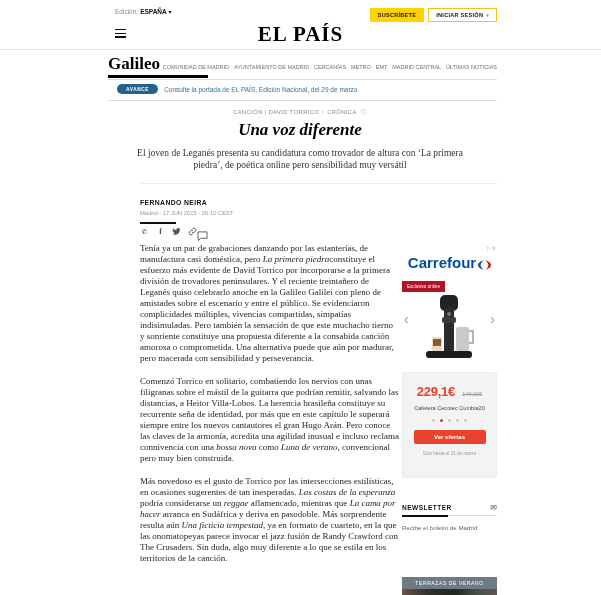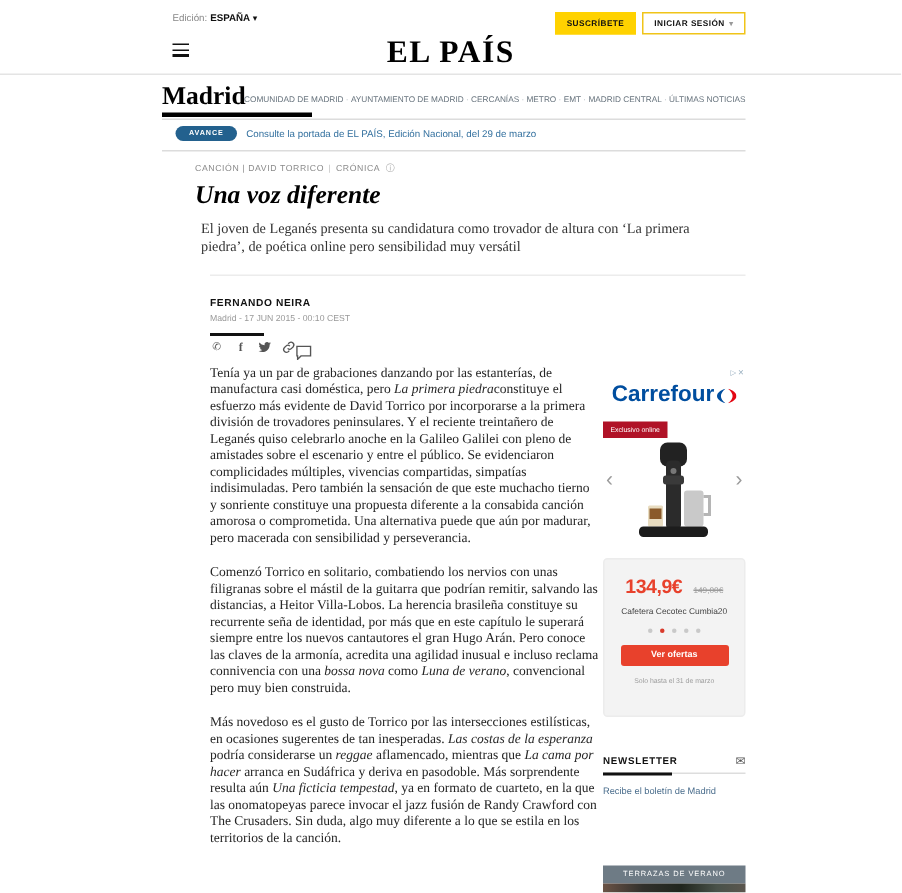--- a/index.html
+++ b/index.html
@@ -37,21 +37,21 @@
   .rule2{position:absolute;left:108px;width:389px;top:79px;border-top:1px solid #dcdcdc;}
 
   
   .notice{position:absolute;left:117px;top:84px;display:flex;align-items:center;gap:6px;}
   .pill{background:#23618e;color:#fff;font-size:4.8px;font-weight:bold;letter-spacing:.6px;
         padding:2.5px 9px;border-radius:7px;}
   .notice-text{font-size:6.5px;color:#34719f;cursor:pointer;}
   .rule3{position:absolute;left:108px;width:389px;top:100px;border-top:1px solid #dcdcdc;}
 
   
-  .article-head{position:absolute;left:130px;top:108px;width:340px;}
+  .article-head{position:absolute;left:130px;top:108px;width:340px;text-align:center;}
   .kicker{font-size:5.8px;color:#8a8a8a;letter-spacing:.4px;}
   .kicker .sep{color:#c2c2c2;padding:0 3px;}
   .kicker .tag{color:#8a8a8a;}
   .kicker .info{color:#aaa;font-size:6px;margin-left:2px;}
   .headline{margin:3px 0 0;font-family:"Liberation Serif",serif;font-style:italic;
         font-weight:bold;font-size:17px;color:#000;}
   .subtitle{margin:7px auto 0;width:332px;font-family:"Liberation Serif",serif;
         font-size:9.5px;line-height:12px;color:#333;}
   .head-rule{position:absolute;left:140px;width:357px;top:183px;border-top:1px solid #ececec;}
 
@@ -130,21 +130,21 @@
   </div>
 
   <div class="hamburger">
       <div></div>
       <div></div>
       <div></div>
     </div>
   <div class="logo">EL PAÍS</div>
   <div class="rule1"></div>
 
-  <div class="section-title">Madrid</div>
+  <div class="section-title">Galileo</div>
   <div class="section-underline"></div>
   <div class="section-nav">
     <span class="nav-item">COMUNIDAD DE MADRID</span><span class="nav-item">AYUNTAMIENTO DE MADRID</span><span class="nav-item">CERCANÍAS</span><span class="nav-item">METRO</span><span class="nav-item">EMT</span><span class="nav-item">MADRID CENTRAL</span><span class="nav-item">ÚLTIMAS NOTICIAS</span>
   </div>
   <div class="rule2"></div>
 
   <div class="notice">
     <span class="pill">AVANCE</span>
     <span class="notice-text">Consulte la portada de EL PAÍS, Edición Nacional, del 29 de marzo</span>
   </div>
@@ -212,21 +212,21 @@
         <circle cx="29" cy="21" r="2" fill="#777"></circle>
         <rect x="12" y="44" width="10" height="14" rx="1" fill="#e8dcc0"></rect>
         <rect x="13" y="46" width="8" height="7" fill="#8a5a2b"></rect>
         <rect x="36" y="34" width="13" height="24" rx="2" fill="#c9c9c9"></rect>
         <path d="M49 38h4v12h-4" fill="none" stroke="#b5b5b5" stroke-width="2"></path>
         <rect x="6" y="58" width="46" height="7" rx="3" fill="#1c1c1c"></rect>
       </svg>
     </div>
     <div class="ad-panel">
       <div class="price-row">
-        <span class="price">134,9€</span>
+        <span class="price">229,1€</span>
         <span class="old-price">149,00€</span>
       </div>
       <div class="prod-name">Cafetera Cecotec Cumbia20</div>
       <div class="dots">
         <span class="dot"></span>
         <span class="dot active"></span>
         <span class="dot"></span>
         <span class="dot"></span>
         <span class="dot"></span>
       </div>

